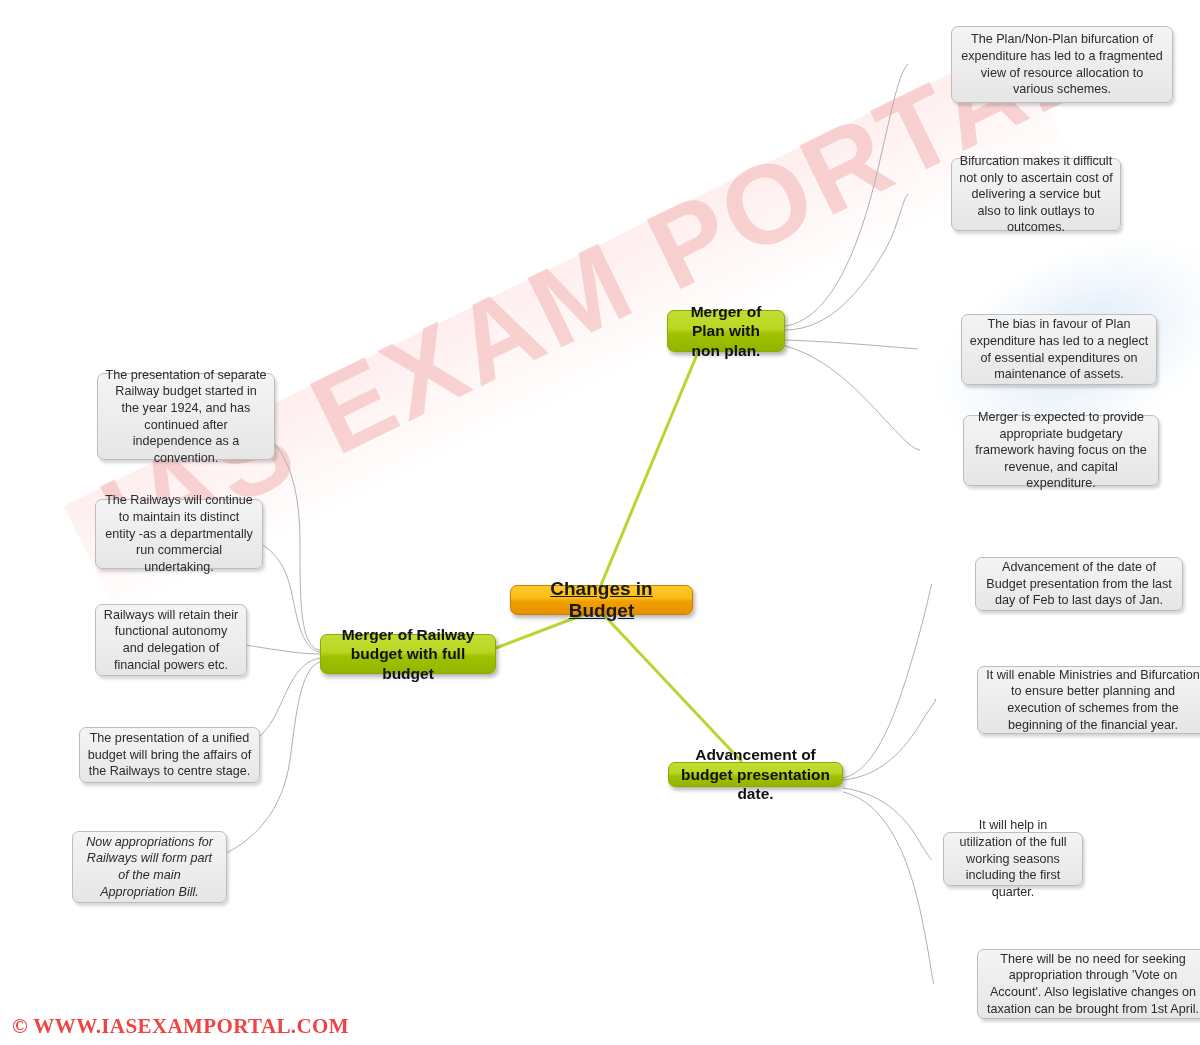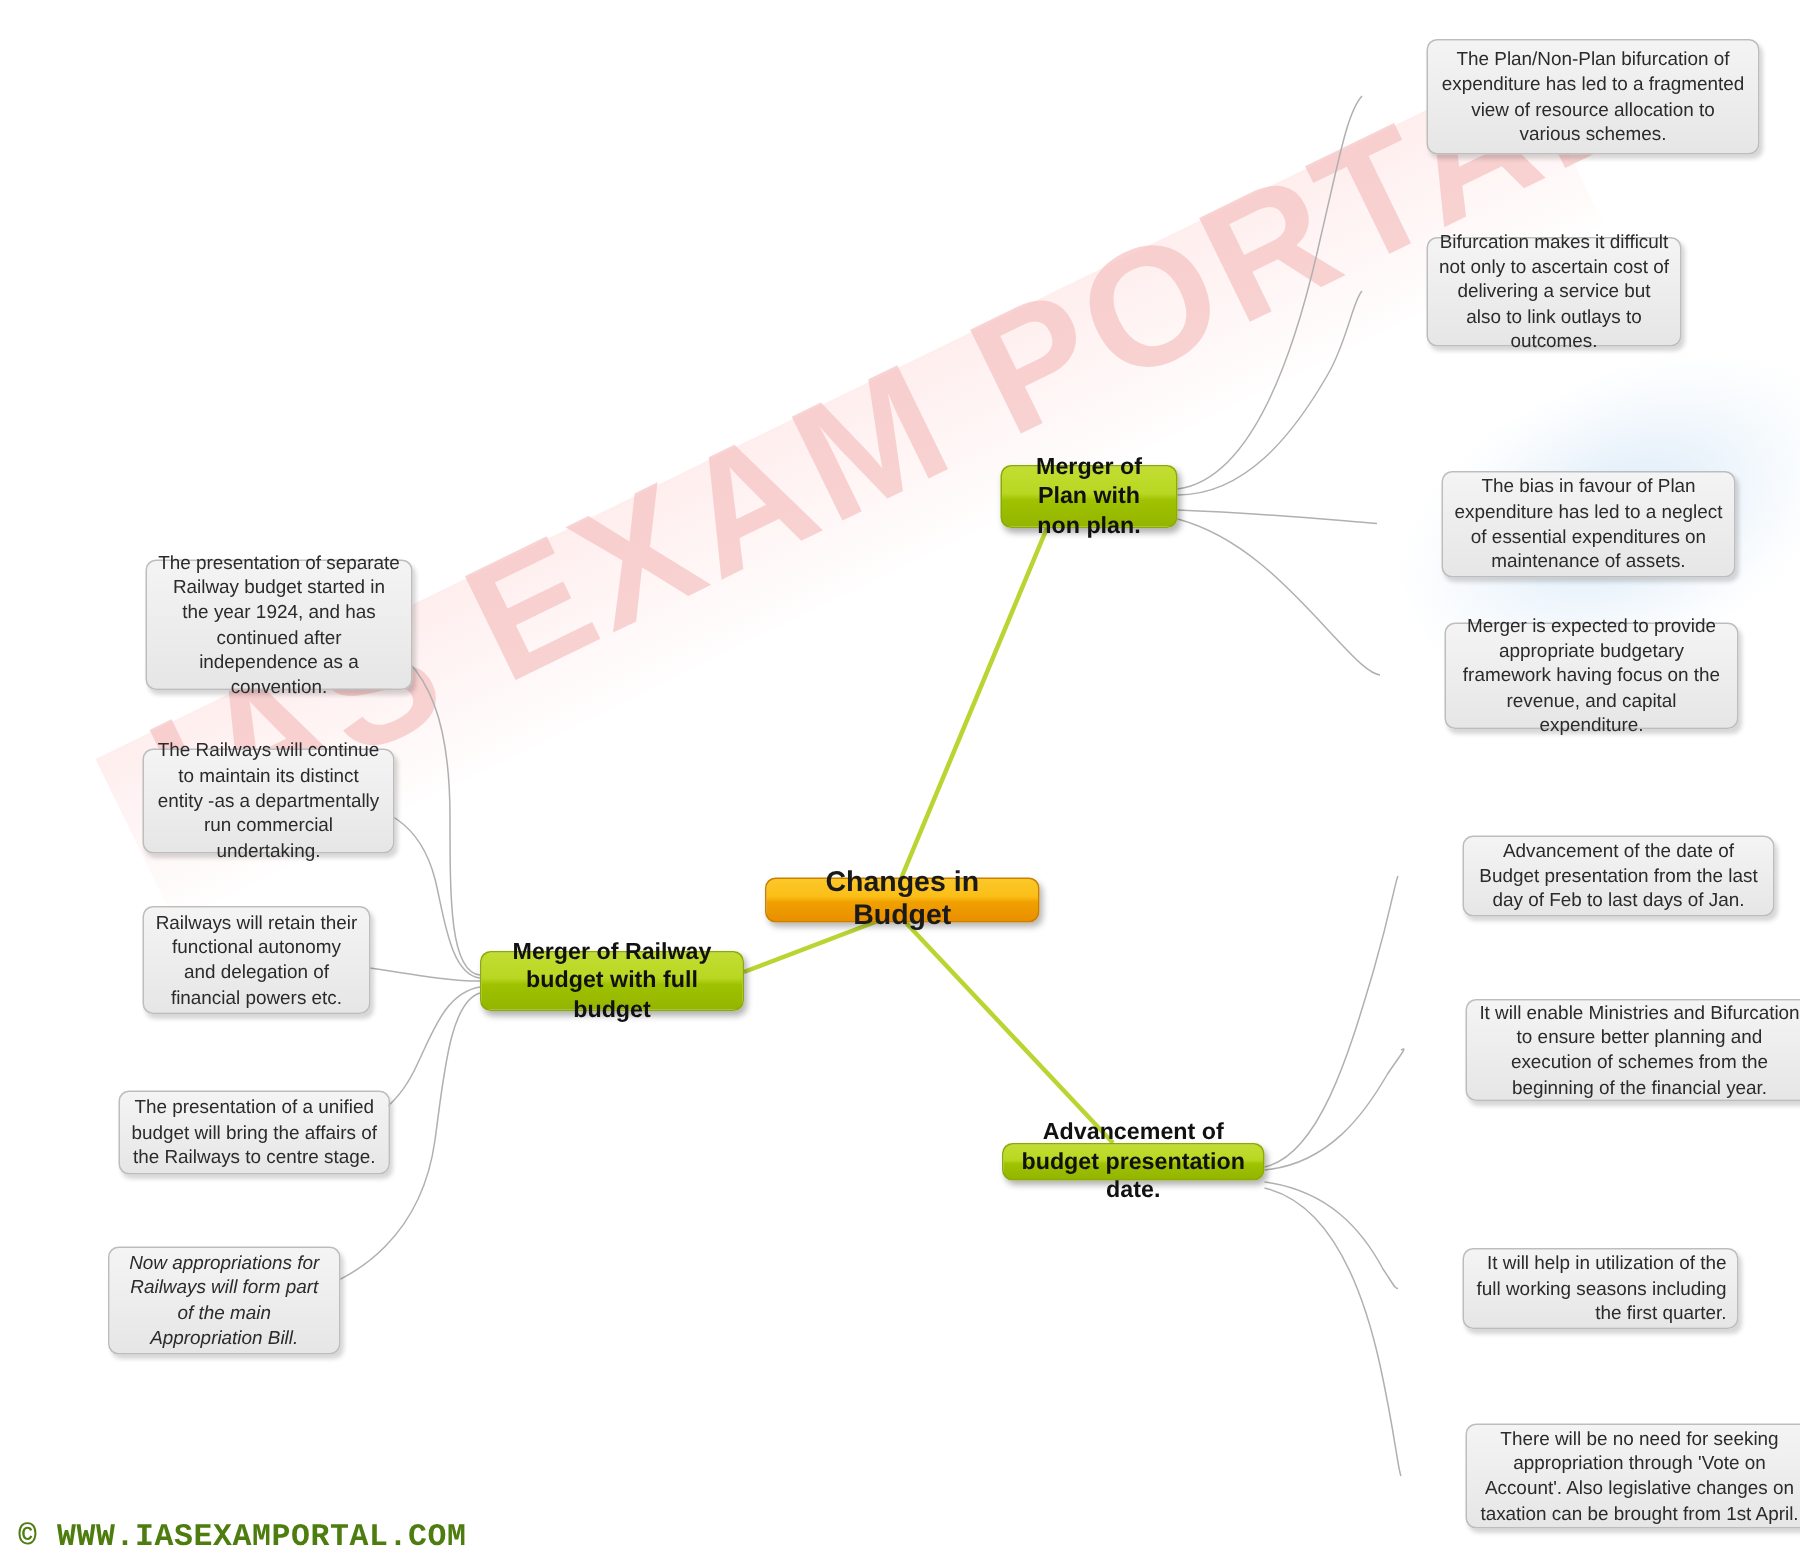--- a/index.html
+++ b/index.html
@@ -89,20 +89,21 @@
     box-shadow: 2px 3px 4px rgba(0,0,0,0.28);
     color: #1a1a1a;
     font-size: 19px;
     font-weight: bold;
     display: flex;
     align-items: center;
     justify-content: center;
     text-align: center;
     line-height: 1.15;
     padding: 0 10px;
+    text-decoration: underline;
   }
 
   .node-branch {
     border-radius: 7px;
     background: linear-gradient(180deg, #c3dd32 0%, #b8d722 45%, #9fc200 56%, #93b500 100%);
     border: 1px solid #8aab00;
     box-shadow: 2px 3px 4px rgba(0,0,0,0.3);
     color: #111111;
     font-size: 15.5px;
     font-weight: bold;
@@ -129,22 +130,22 @@
     padding: 4px 7px;
     margin-left: 43px;
   }
 
   
   .footer {
     position: absolute;
     left: 12px;
     top: 1014px;
     z-index: 6;
-    color: #4d7c0f;
-    font-family: Liberation Mono, monospace;
+    color: #ef4444;
+    font-family: Liberation Serif, serif;
     font-size: 21px;
     font-weight: bold;
     letter-spacing: 0.4px;
     white-space: nowrap;
   }
 </style>
 </head>
 <body>
 
 <div id="canvas">
@@ -195,18 +196,18 @@
   <div class="node node-leaf" style="left:54px; top:373px; width:178px; height:87px;">The presentation of separate Railway budget started in the year 1924, and has continued after independence as a convention.</div>
   <div class="node node-leaf" style="left:52px; top:499px; width:168px; height:70px;">The Railways will continue to maintain its distinct entity -as a departmentally run commercial undertaking.</div>
   <div class="node node-leaf" style="left:52px; top:604px; width:152px; height:72px;">Railways will retain their functional autonomy and delegation of financial powers etc.</div>
   <div class="node node-leaf" style="left:36px; top:727px; width:181px; height:56px;text-align:center;">The presentation of a unified budget will bring the affairs of the Railways to centre stage.</div>
   <div class="node node-leaf" style="left:29px; top:831px; width:155px; height:72px;font-style:italic;">Now appropriations for Railways will form part of the main Appropriation Bill.</div>
 
   <div class="node node-branch" style="left:668px; top:762px; width:175px; height:25px;">Advancement of budget presentation date.</div>
 
   <div class="node node-leaf" style="left:932px; top:557px; width:208px; height:54px;">Advancement of the date of Budget presentation from the last day of Feb to last days of Jan.</div>
   <div class="node node-leaf" style="left:934px; top:666px; width:232px; height:68px;">It will enable Ministries and Bifurcation to ensure better planning and execution of schemes from the beginning of the financial year.</div>
-  <div class="node node-leaf" style="left:932px; top:832px; width:184px; height:54px;text-align:right;">It will help in utilization of the full working seasons including the first quarter.</div>
+  <div class="node node-leaf" style="left:900px; top:832px; width:140px; height:54px;">It will help in utilization of the full working seasons including the first quarter.</div>
   <div class="node node-leaf" style="left:934px; top:949px; width:232px; height:70px;">There will be no need for seeking appropriation through 'Vote on Account'. Also legislative changes on taxation can be brought from 1st April.</div>
 
   <div class="footer">© WWW.IASEXAMPORTAL.COM</div>
 
 </div>
 
 </body></html>

